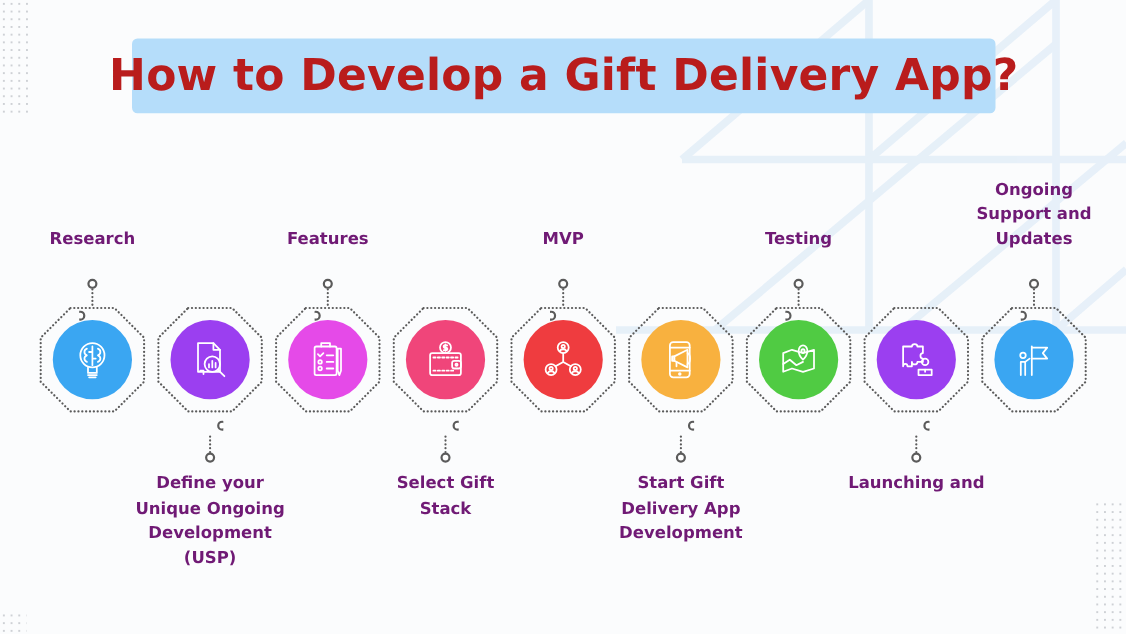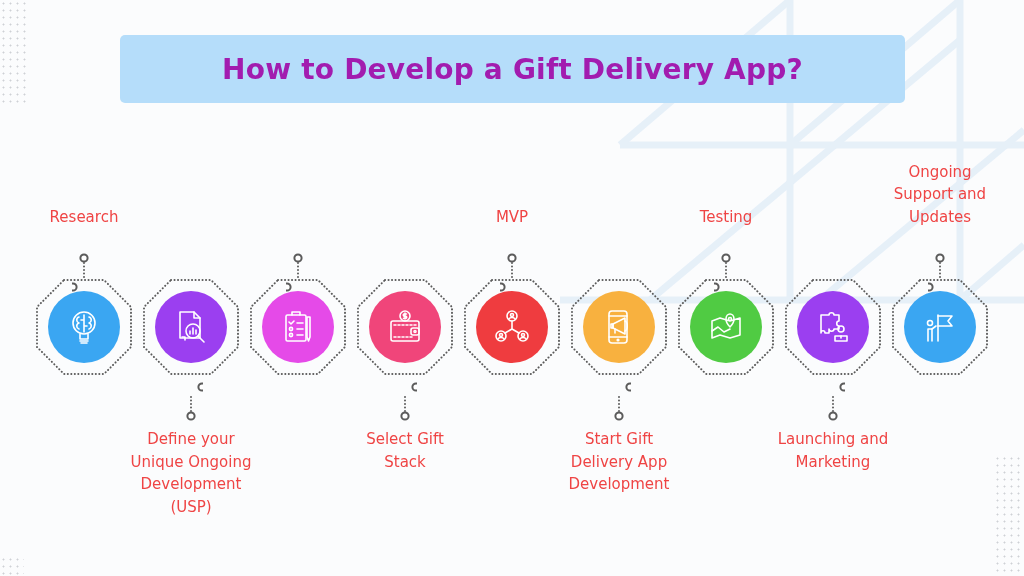--- a/index.html
+++ b/index.html
@@ -8,32 +8,32 @@
     background: #fbfcfd;
     font-family: "DejaVu Sans", "Liberation Sans", sans-serif;
   }
   .bg-lines { position: absolute; left: 0; top: 0; width: 1024px; height: 576px; pointer-events: none; }
   .dots { position: absolute; background-image: radial-gradient(#c9ccd1 0.9px, transparent 1.1px); background-size: 7px 7px; opacity: .9; }
   .title-box {
     position: absolute; left: 120px; top: 35px; width: 785px; height: 68px;
     background: #b5ddfa; border-radius: 5px;
     display: flex; align-items: center; justify-content: center;
   }
-  .title-text { font-weight: bold; font-size: 28px; color: #a21caf; letter-spacing: 0.2px; white-space: nowrap; }
+  .title-text { font-weight: bold; font-size: 40px; color: #b91c1c; letter-spacing: 0.2px; white-space: nowrap; }
   .step { position: absolute; width: 0; height: 0; }
   .octa { position: absolute; left: -50px; top: -50px; width: 100px; height: 100px; }
   .circle {
     position: absolute; left: -36px; top: -36px; width: 72px; height: 72px; border-radius: 50%;
     display: flex; align-items: center; justify-content: center;
   }
   .circle svg { width: 40px; height: 40px; }
   .connector { position: absolute; left: -12px; width: 24px; }
   .label {
     position: absolute; width: 150px; left: -75px; text-align: center;
-    font-weight: normal; font-size: 15px; line-height: 22.5px; color: #ef4444;
+    font-weight: bold; font-size: 15px; line-height: 22.5px; color: #701a75;
   }
   .label.top { bottom: 99px; }
   .label.bottom { top: 101px; }
 </style>
 </head>
 <body>
 
 <svg class="bg-lines" viewBox="0 0 1024 576">
   <g stroke="#e3eef8" stroke-width="7" fill="none" opacity="0.85">
     <line x1="790" y1="0" x2="790" y2="300"></line>
@@ -122,20 +122,21 @@
             <path d="M11 15l2 2 3-3M19 16h6"></path>
             <circle cx="13" cy="22" r="1.6"></circle>
             <path d="M19 22h6"></path>
             <circle cx="13" cy="28" r="1.6"></circle>
             <path d="M19 28h6"></path>
             <path d="M32 10v20l-1.5 4-1.5-4V10z"></path>
           </g>
         </svg>
       </div>
     <div class="label top">
+        <div>Features</div>
       </div>
   </div>
     <div class="step" style="left: 405px; top: 327px;">
     <svg class="connector" viewBox="0 0 24 86" height="86" style="top: 0px; transform: rotate(180deg) translateY(-10px);">
         <circle cx="12" cy="7" r="3.6" fill="#fff" stroke="#5b5b5b" stroke-width="2"></circle>
      <line x1="12" y1="12" x2="12" y2="28" stroke="#5b5b5b" stroke-width="2" stroke-dasharray="0.1 3.4" stroke-linecap="round"></line>
      <circle cx="1" cy="36" r="3.6" fill="#fff" stroke="#5b5b5b" stroke-width="2"></circle>
       </svg>
     <svg class="octa" viewBox="0 0 100 100">
       <polygon points="30,3 70,3 97,30 97,70 70,97 30,97 3,70 3,30" fill="none" stroke="#5b5b5b" stroke-width="2" stroke-dasharray="0.1 3.4" stroke-linecap="round" stroke-linejoin="round"></polygon>
@@ -252,21 +253,20 @@
           <g stroke="#fff" stroke-width="1.6" fill="none" stroke-linecap="round" stroke-linejoin="round">
             <path d="M8 8h8c0-3 5-3 5 0h5v6c-3 0-3 5 0 5v3h-5c0 3-5 3-5 0v4h-4c0-3-4-3-4 0z"></path>
             <circle cx="28" cy="22" r="3"></circle>
             <path d="M22 34v-5h12v5z"></path>
             <path d="M28 29v2"></path>
           </g>
         </svg>
       </div>
     <div class="label bottom">
         <div>Launching and</div>
-        <div>Marketing</div>
       </div>
   </div>
     <div class="step" style="left: 940px; top: 327px;">
     <svg class="connector" viewBox="0 0 24 86" height="86" style="top: -86px; transform: translateY(10px);">
         <circle cx="12" cy="7" r="3.6" fill="#fff" stroke="#5b5b5b" stroke-width="2"></circle>
      <line x1="12" y1="12" x2="12" y2="28" stroke="#5b5b5b" stroke-width="2" stroke-dasharray="0.1 3.4" stroke-linecap="round"></line>
      <circle cx="1" cy="36" r="3.6" fill="#fff" stroke="#5b5b5b" stroke-width="2"></circle>
       </svg>
     <svg class="octa" viewBox="0 0 100 100">
       <polygon points="30,3 70,3 97,30 97,70 70,97 30,97 3,70 3,30" fill="none" stroke="#5b5b5b" stroke-width="2" stroke-dasharray="0.1 3.4" stroke-linecap="round" stroke-linejoin="round"></polygon>

